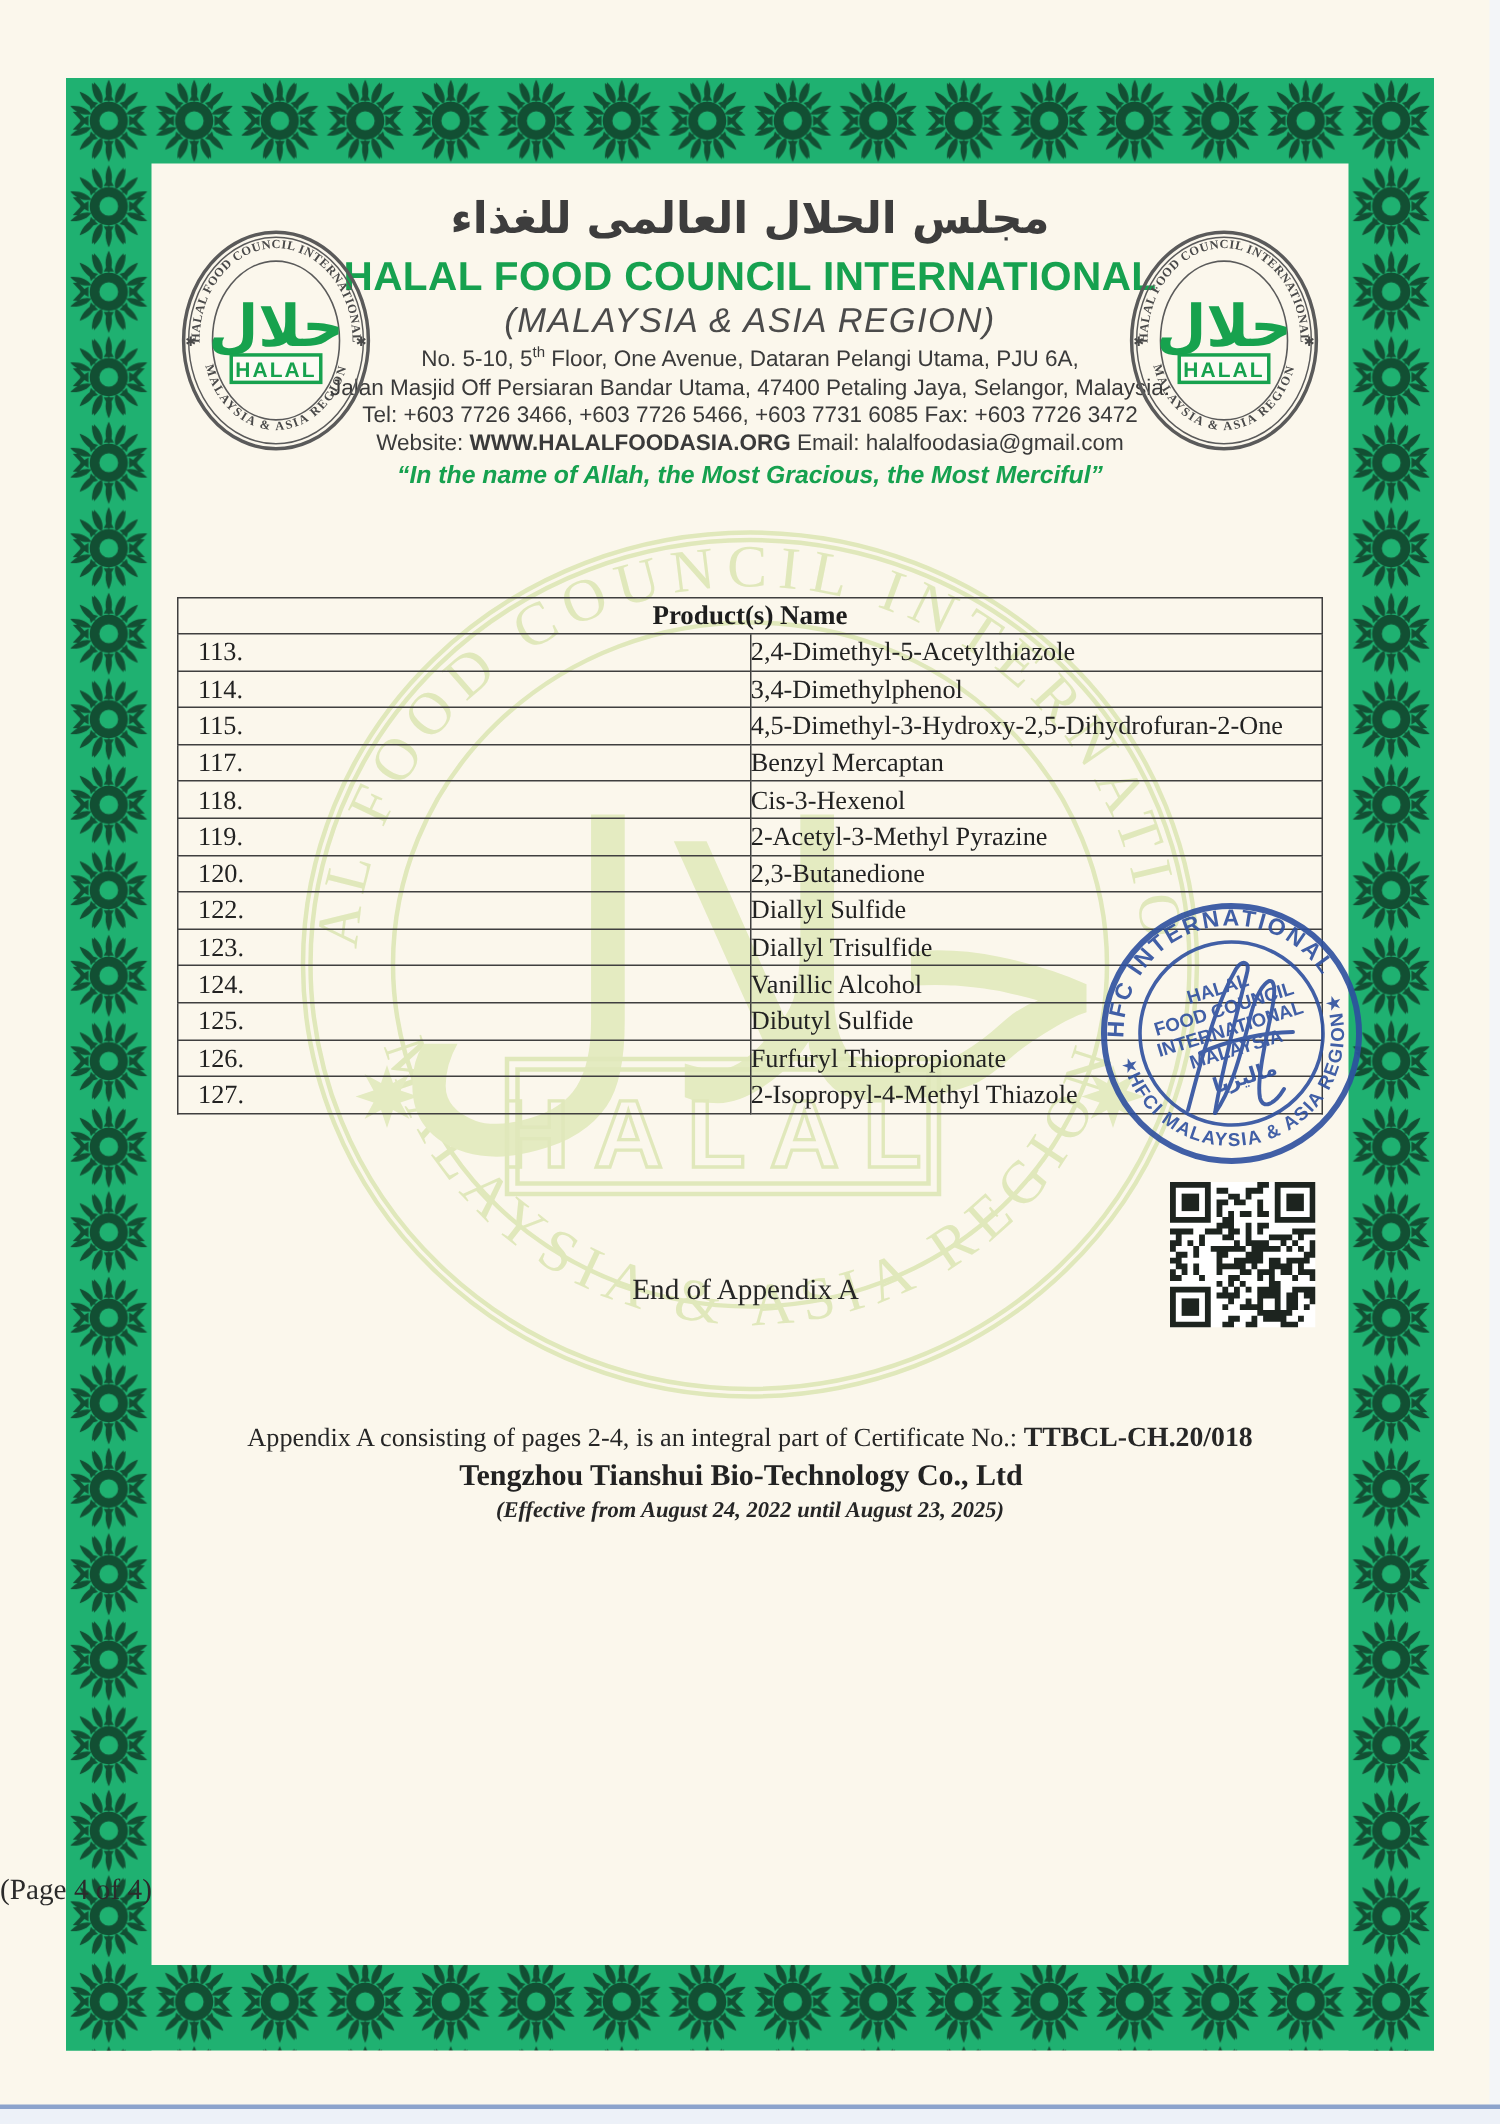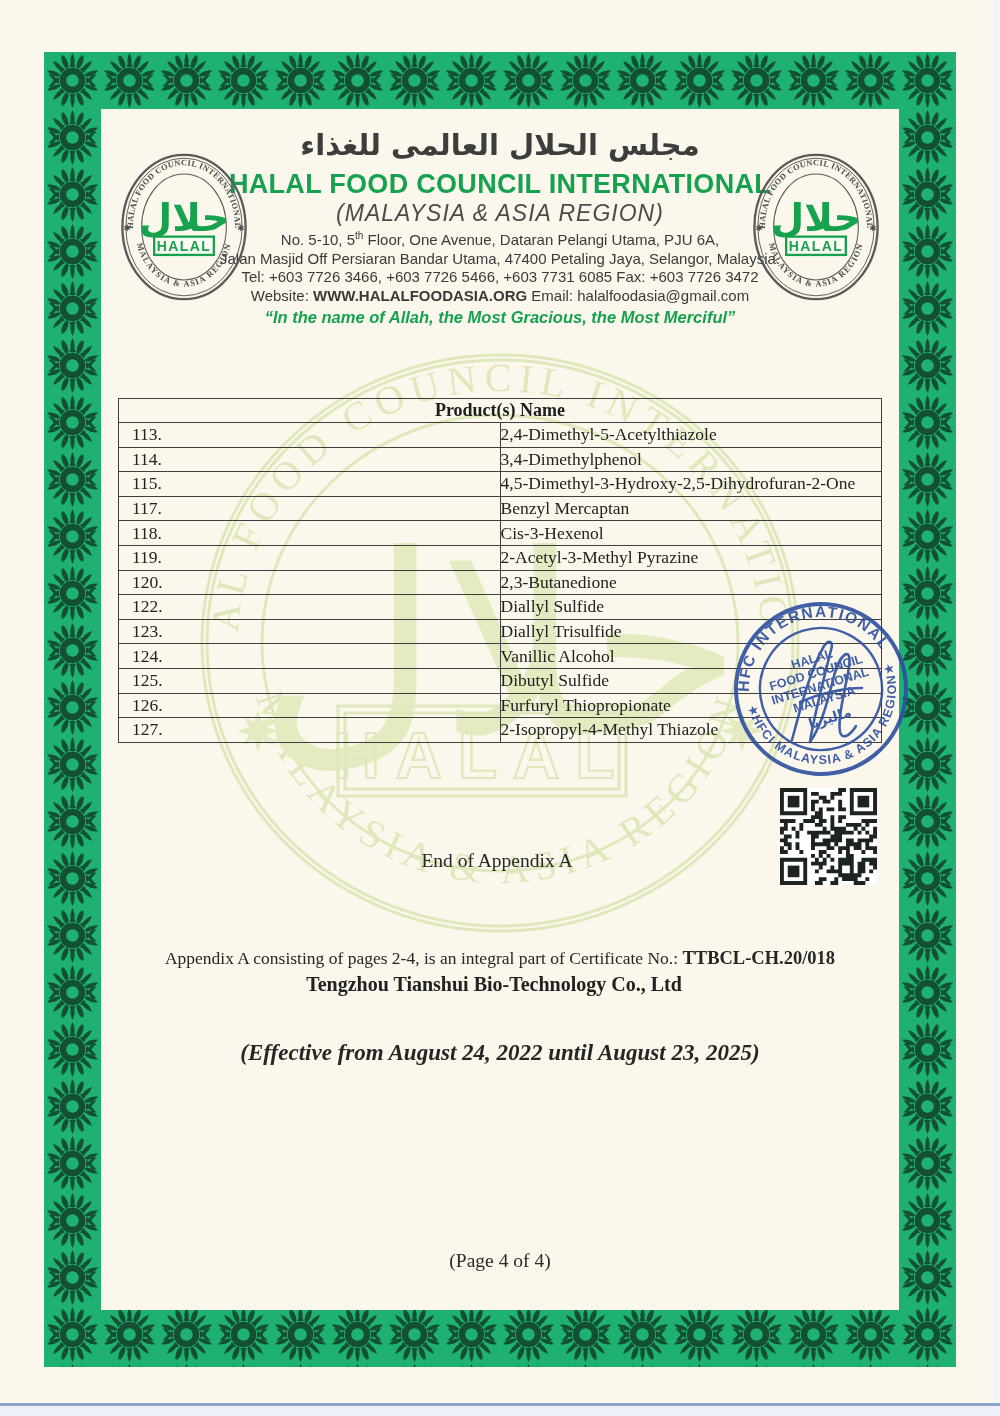--- a/index.html
+++ b/index.html
@@ -50,23 +50,23 @@
   .qr{position:absolute;left:780px;top:788px;width:97px;height:97px;z-index:4;}
 
   
   .end-note{position:absolute;left:0;right:6px;top:850px;text-align:center;
       font-size:19.5px;color:#262626;z-index:3;}
   .note-line{position:absolute;left:0;right:0;top:948px;text-align:center;
       font-size:17.5px;color:#262626;z-index:3;}
   .note-line .cert{font-weight:bold;font-size:18.5px;}
   .company{position:absolute;left:0;right:12px;top:973px;text-align:center;
       font-size:20px;font-weight:bold;color:#222;z-index:3;}
-  .validity{position:absolute;left:0;right:0;top:1040px;text-align:center;
-      font-size:23px;font-weight:bold;font-style:italic;color:#262626;z-index:3;}
-  .page-label{position:absolute;left:0;right:0;top:1250px;text-align:center;
+  .validity{position:absolute;left:0;right:0;top:999px;text-align:center;
+      font-size:15px;font-weight:bold;font-style:italic;color:#262626;z-index:3;}
+  .page-label{position:absolute;left:0;right:0;top:1250px;text-align:left;
       font-size:19.5px;color:#2b2b2b;z-index:3;}
 
   
   .scan-right{position:absolute;top:0;right:0;width:7px;height:100%;background:#f3f5f8;z-index:6;}
   .scan-bottom-line{position:absolute;left:0;right:0;top:1403px;height:3px;background:#8ca3cc;z-index:6;}
   .scan-bottom{position:absolute;left:0;right:0;top:1406px;bottom:0;background:#edf1f8;z-index:6;}
 </style>
 </head>
 <body>
 

